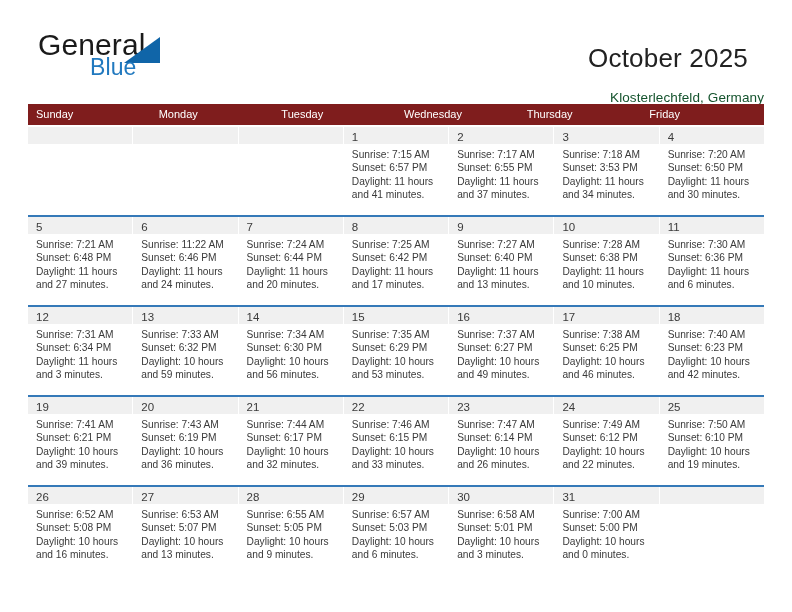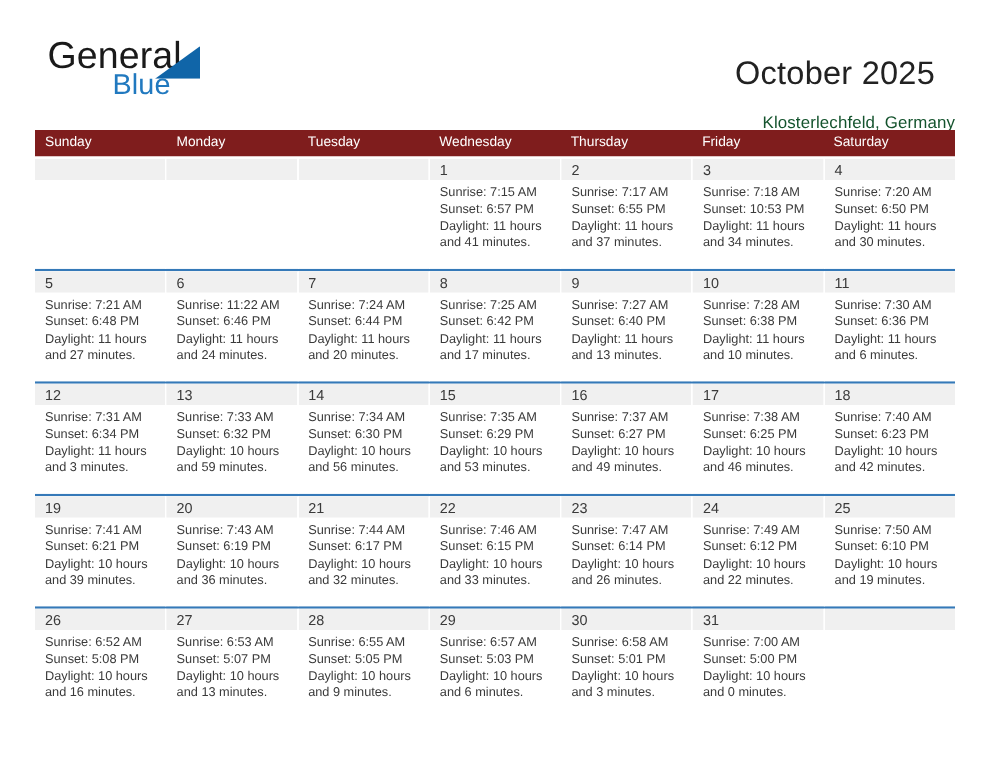--- a/index.html
+++ b/index.html
@@ -175,21 +175,20 @@
   </div>
 
   <div class="calendar">
     <div class="weekday-row" id="weekday-row">
         <div class="weekday">Sunday</div>
         <div class="weekday">Monday</div>
         <div class="weekday">Tuesday</div>
         <div class="weekday">Wednesday</div>
         <div class="weekday">Thursday</div>
         <div class="weekday">Friday</div>
-        <div class="weekday">Saturday</div>
       </div>
     <div id="weeks-container">
         <div class="week-row first">
           <div class="day-cell empty">
             <div class="day-num-band"><span class="day-num"></span></div>
           </div>
           <div class="day-cell empty">
             <div class="day-num-band"><span class="day-num"></span></div>
           </div>
           <div class="day-cell empty">
@@ -210,21 +209,21 @@
               <div class="day-line">Sunrise: 7:17 AM</div>
               <div class="day-line">Sunset: 6:55 PM</div>
               <div class="day-line">Daylight: 11 hours</div>
               <div class="day-line">and 37 minutes.</div>
             </div>
           </div>
           <div class="day-cell">
             <div class="day-num-band"><span class="day-num">3</span></div>
             <div class="day-body">
               <div class="day-line">Sunrise: 7:18 AM</div>
-              <div class="day-line">Sunset: 10:53 PM</div>
+              <div class="day-line">Sunset: 3:53 PM</div>
               <div class="day-line">Daylight: 11 hours</div>
               <div class="day-line">and 34 minutes.</div>
             </div>
           </div>
           <div class="day-cell">
             <div class="day-num-band"><span class="day-num">4</span></div>
             <div class="day-body">
               <div class="day-line">Sunrise: 7:20 AM</div>
               <div class="day-line">Sunset: 6:50 PM</div>
               <div class="day-line">Daylight: 11 hours</div>

